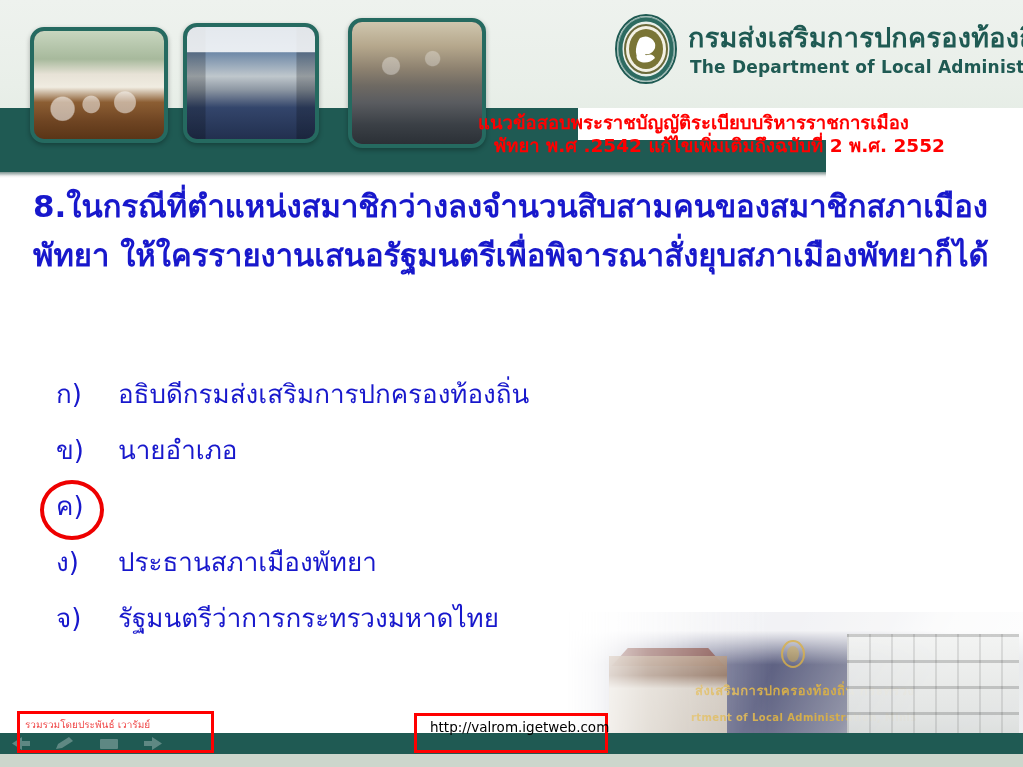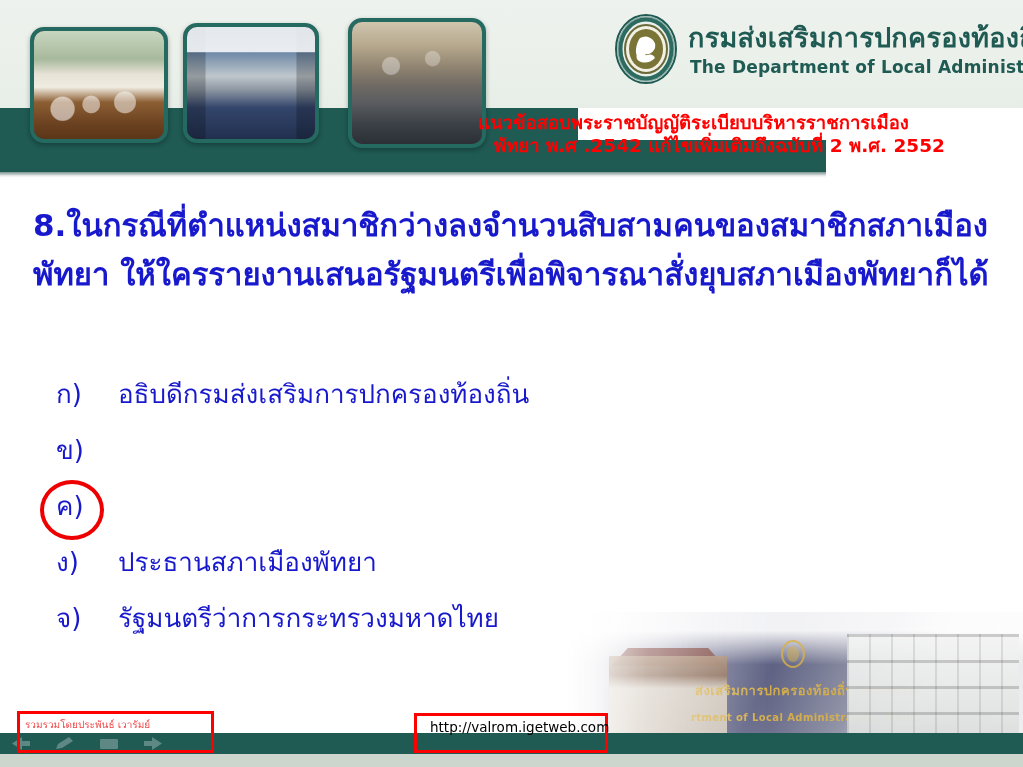--- a/index.html
+++ b/index.html
@@ -93,21 +93,20 @@
     font-family:"DejaVu Sans","Liberation Sans",sans-serif;
     text-align:left;
   }
   .exam-title .l2{display:block;padding-left:16px;}
 
   
   .question{
     position:absolute;left:33px;top:182px;width:968px;
     color:#1818cc;font-weight:bold;font-size:31px;line-height:49px;
     font-family:"DejaVu Sans","Liberation Sans",sans-serif;
-    margin-top:19px;
   }
   .options{
     position:absolute;left:46px;top:378px;width:800px;
   }
   .option{
     position:relative;height:56px;display:flex;align-items:flex-start;
   }
   .opt-key{
     width:62px;flex:0 0 62px;
     color:#1818cc;font-size:26px;line-height:32px;text-align:left;padding-left:10px;
@@ -257,20 +256,21 @@
       <div class="opt-key">
         <span>ก)</span>
       </div>
       <div class="opt-text">อธิบดีกรมส่งเสริมการปกครองท้องถิ่น</div>
     </div>
 
     <div class="option">
       <div class="opt-key">
         <span>ข)</span>
       </div>
+      <div class="opt-text">นายอำเภอ</div>
     </div>
 
     <div class="option">
       <div class="opt-key">
         <span>ค)</span>
         <span class="circle-mark"></span>
       </div>
     </div>
 
     <div class="option">

